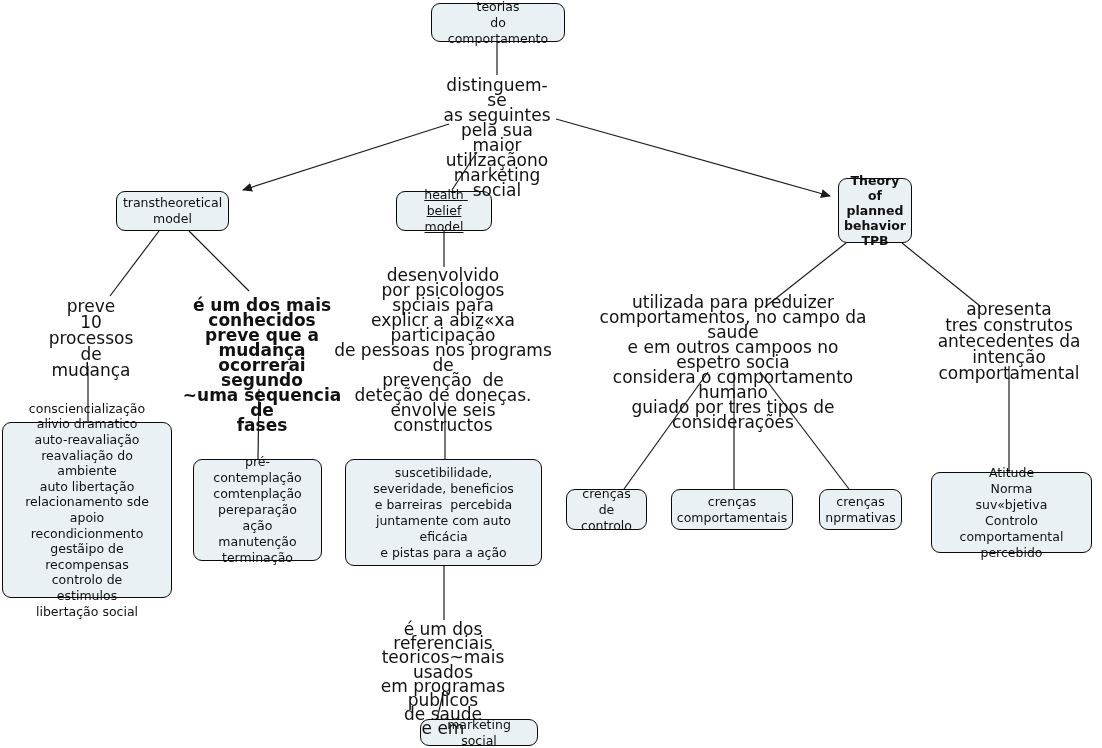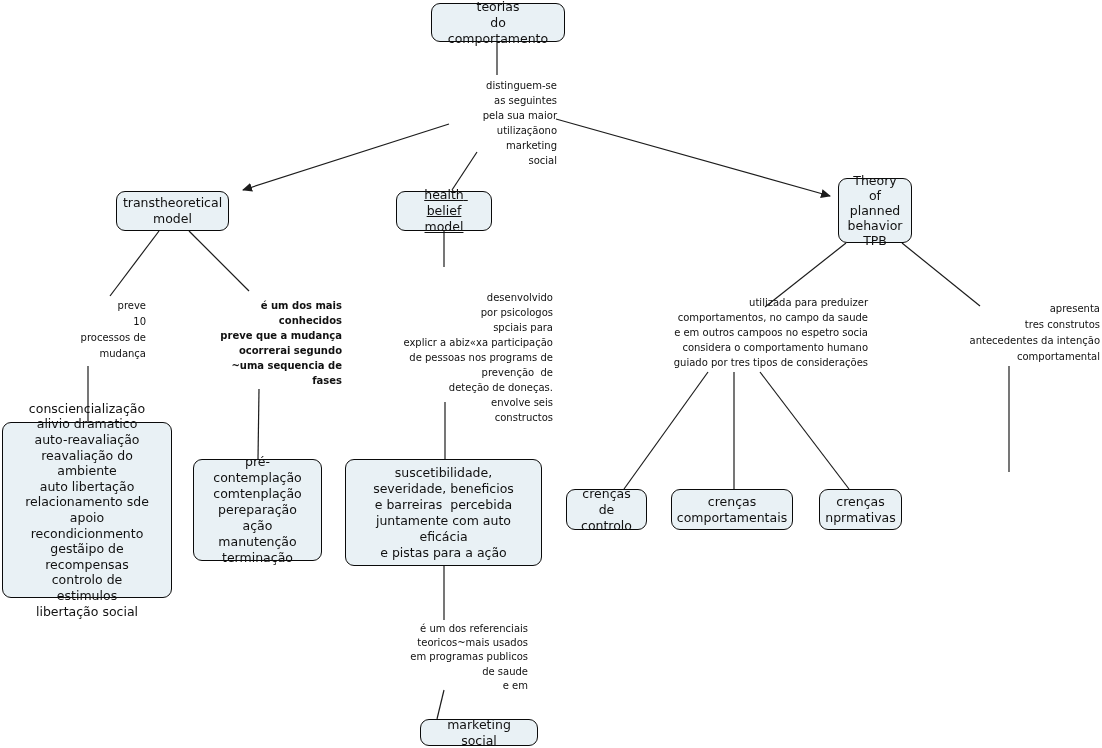--- a/index.html
+++ b/index.html
@@ -22,22 +22,22 @@
     border:1px solid var(--node-border);
     border-radius:9px;
     display:flex;align-items:center;justify-content:center;
     text-align:center;
     font-size:12.5px;line-height:16px;
     white-space:pre-wrap;
     padding:2px 22px;
   }
   .edge-label{
     position:absolute;box-sizing:border-box;
-    text-align:right;
-    font-size:10px;line-height:15px;
+    text-align:center;
+    font-size:17px;line-height:15px;
     white-space:pre-wrap;
   }
 </style>
 </head>
 <body>
 
 <div class="canvas">
 
   <svg class="edges" width="1102" height="748" viewBox="0 0 1102 748">
     <defs>
@@ -67,21 +67,21 @@
 
   <div class="node" style="left:431px;top:3px;width:134px;height:39px;">teorias
 do comportamento</div>
 
   <div class="node" style="left:116px;top:191px;width:113px;height:40px;">transtheoretical
 model</div>
 
   <div class="node" style="left:396px;top:191px;width:96px;height:40px;text-decoration:underline;">health belief
 model</div>
 
-  <div class="node" style="left:838px;top:178px;width:74px;height:65px;line-height:15px;">Theory of
+  <div class="node" style="left:838px;top:178px;width:74px;height:65px;line-height:15px;font-weight:bold;">Theory of
 planned
 behavior
 TPB</div>
 
   <div class="node" style="left:2px;top:422px;width:170px;height:176px;line-height:15.6px;">consciencialização
 alivio dramatico
 auto-reavaliação
 reavaliação do ambiente
 auto libertação
 relacionamento sde apoio
@@ -108,41 +108,45 @@
 
   <div class="node" style="left:566px;top:489px;width:81px;height:41px;">crenças de
 controlo</div>
 
   <div class="node" style="left:671px;top:489px;width:122px;height:41px;">crenças
 comportamentais</div>
 
   <div class="node" style="left:819px;top:489px;width:83px;height:41px;">crenças
 nprmativas</div>
 
+  <div class="node" style="left:931px;top:472px;width:161px;height:81px;">Atitude
+Norma suv«bjetiva
+Controlo comportamental
+percebido</div>
 
   <div class="edge-label" style="left:437px;top:78px;width:120px;">distinguem-se
 as seguintes
 pela sua maior
 utilizaçãono
 marketing
 social</div>
 
   <div class="edge-label" style="left:36px;top:298px;width:110px;line-height:16px;">preve
 10
 processos de
 mudança</div>
 
   <div class="edge-label" style="left:182px;top:298px;width:160px;font-weight:bold;">é um dos mais
 conhecidos
 preve que a mudança
 ocorrerai segundo
 ~uma sequencia de
 fases</div>
 
-  <div class="edge-label" style="left:333px;top:268px;width:220px;margin-top:22px;">desenvolvido
+  <div class="edge-label" style="left:333px;top:268px;width:220px;">desenvolvido
 por psicologos
 spciais para
 explicr a abiz«xa participação
 de pessoas nos programs de
 prevenção  de
 deteção de doneças.
 envolve seis
 constructos</div>
 
   <div class="edge-label" style="left:598px;top:295px;width:270px;">utilizada para preduizer

